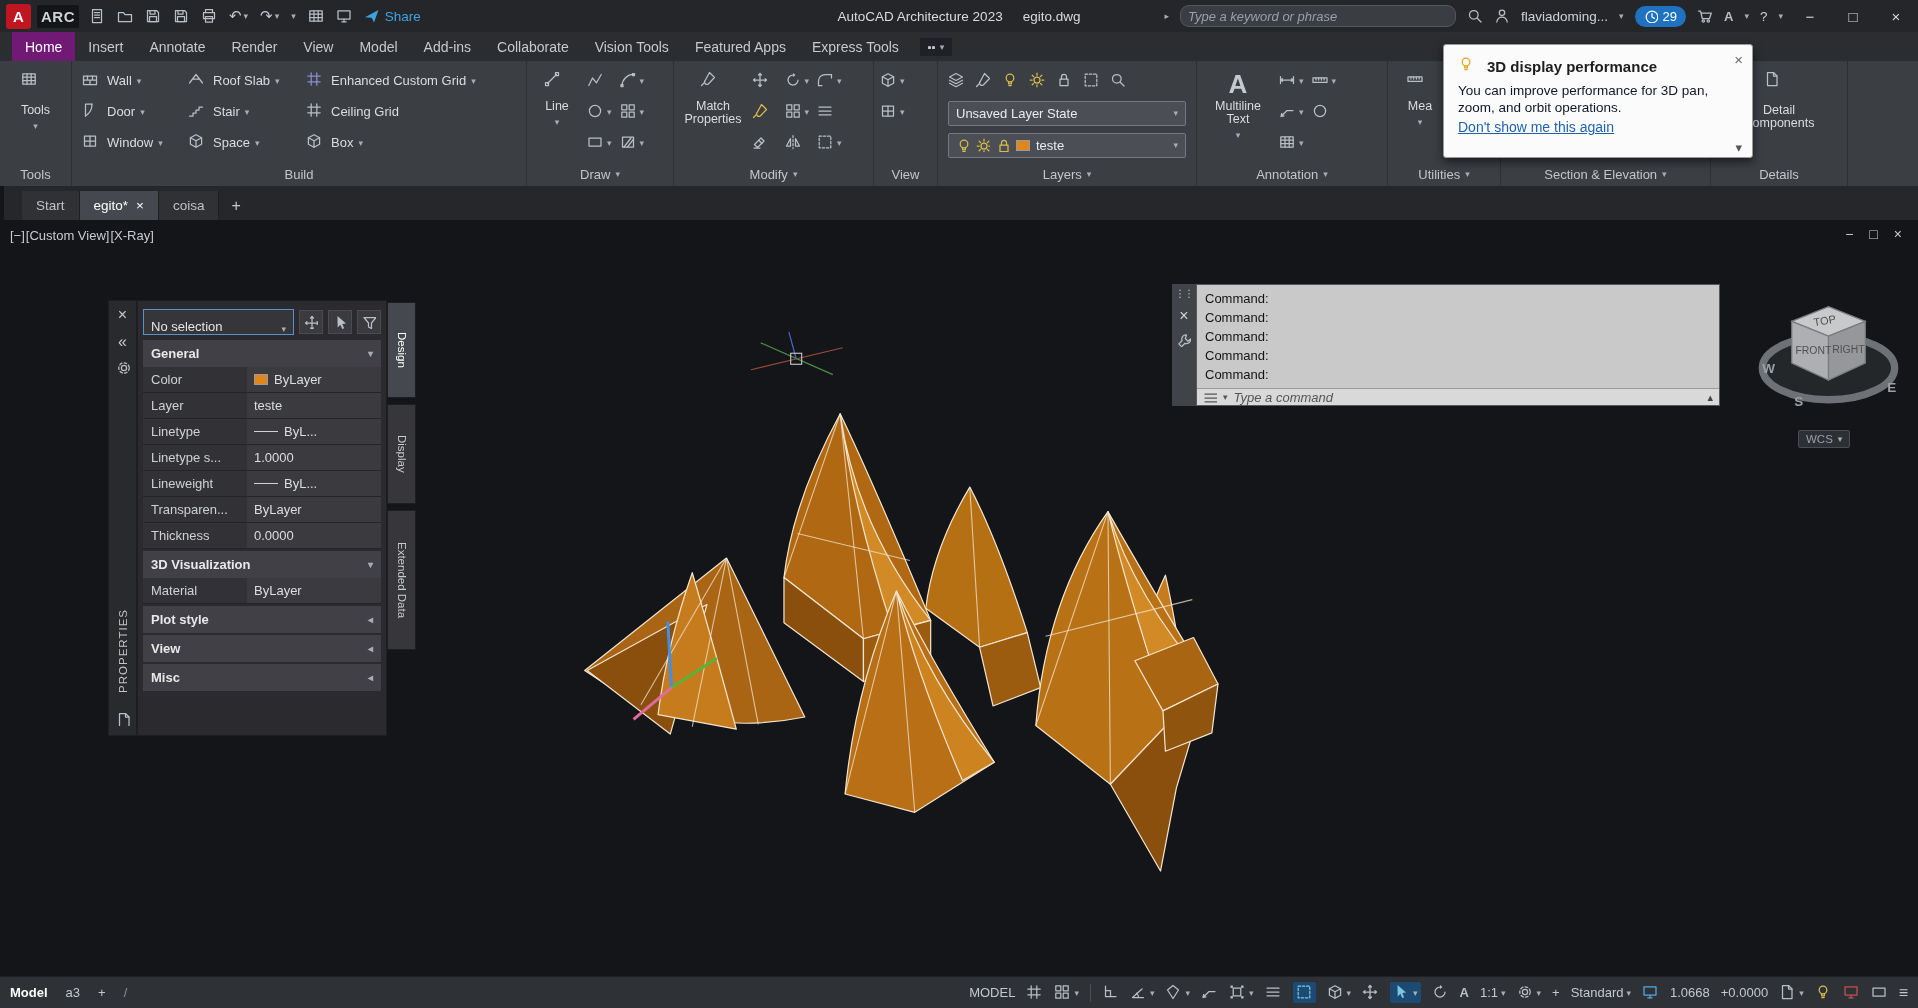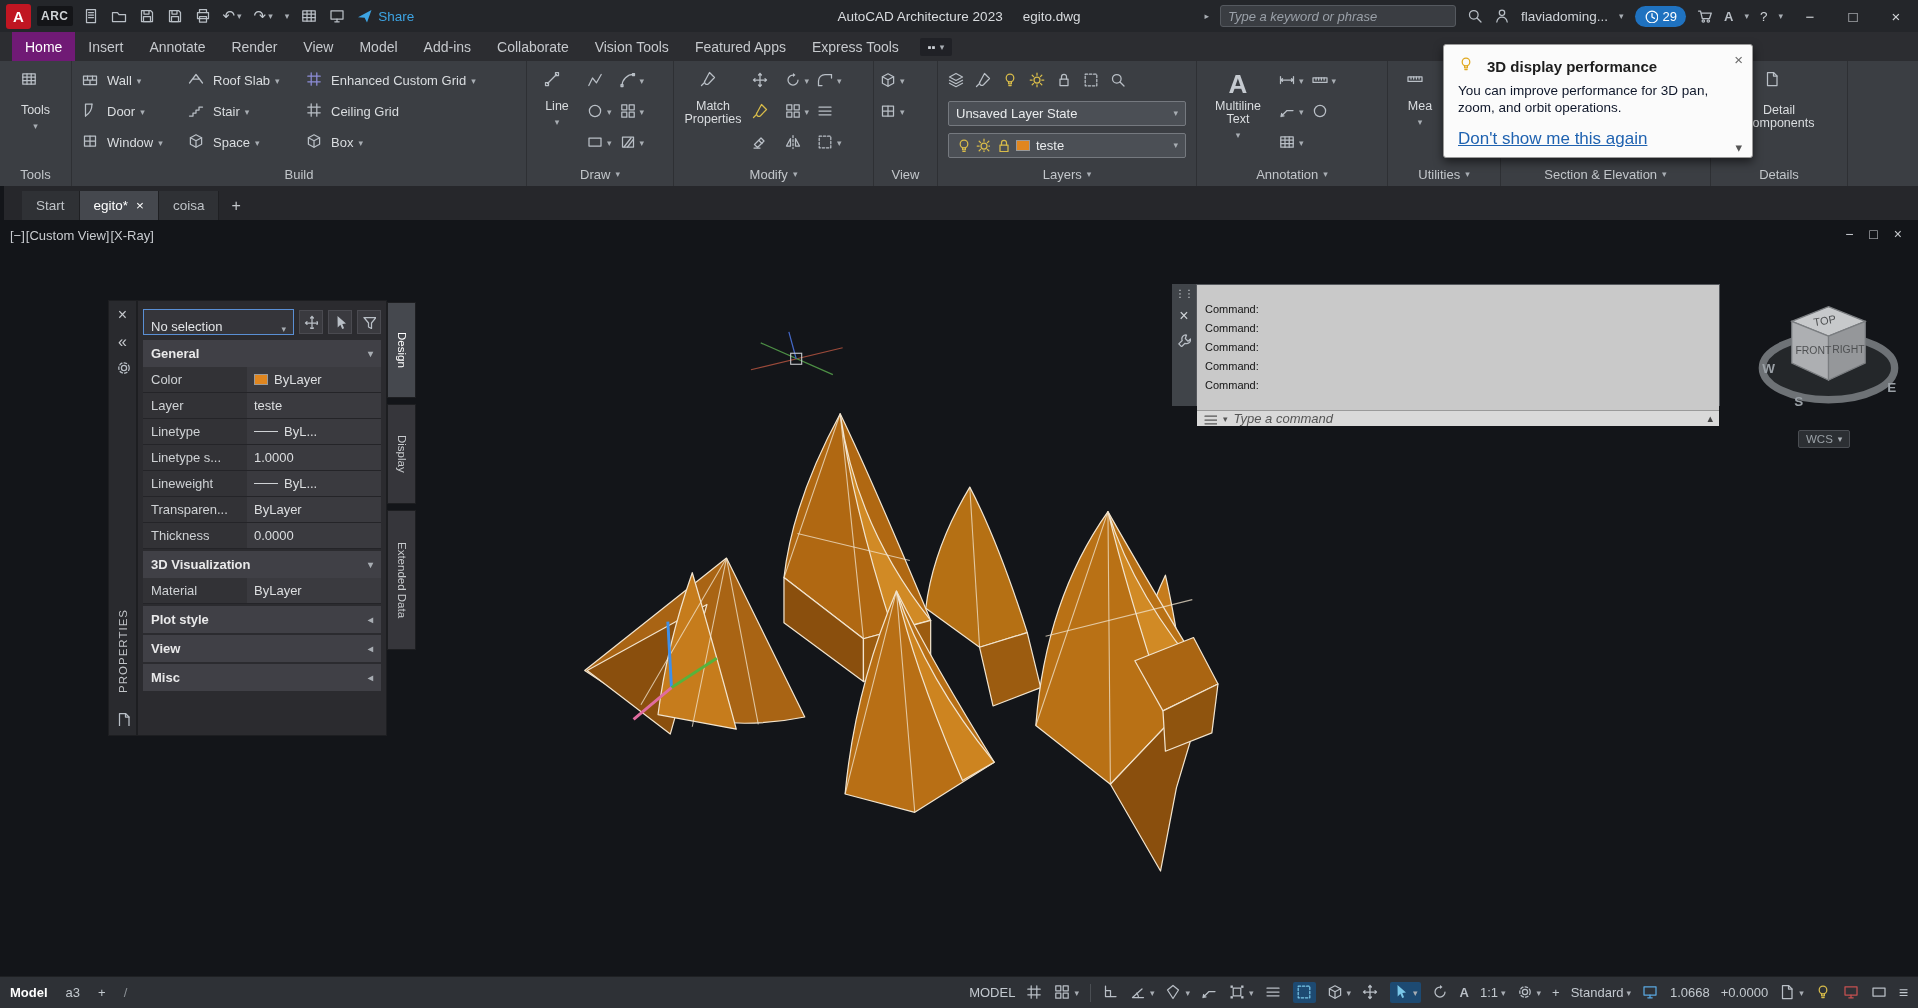--- a/index.html
+++ b/index.html
@@ -4,27 +4,27 @@
 <style>
   *{margin:0;padding:0;box-sizing:border-box;font-family:"Liberation Sans",sans-serif;}
   html,body{width:1918px;height:1008px;background:#131519;overflow:hidden;position:relative;}
   .ico{stroke:#b9bfc6;fill:none;stroke-width:1.25;stroke-linecap:round;stroke-linejoin:round;color:#b9bfc6;}
   .s14{width:14px;height:14px}.s16{width:16px;height:16px}.s18{width:18px;height:18px}
   .s20{width:20px;height:20px}.s26{width:26px;height:26px}.s30{width:30px;height:30px}
   .dd{font-size:9px;color:#a8adb3;}
   
   #titlebar{position:absolute;left:0;top:0;width:100%;height:32px;background:#24262a;display:flex;align-items:center;color:#cfd3d8;font-size:13.5px;z-index:60;}
   .appicon{width:25px;height:25px;background:#c01622;color:#fff;font-weight:bold;font-size:15px;display:flex;align-items:center;justify-content:center;border-radius:3px;margin-left:6px;}
-  .arc{background:#141518;color:#cfd3d6;font-size:12px;font-weight:bold;padding:3px 4px;border-radius:2px;letter-spacing:.5px;margin-left:6px;}
+  .arc{background:#141518;color:#cfd3d6;font-size:15px;font-weight:bold;padding:3px 4px;border-radius:2px;letter-spacing:.5px;margin-left:6px;}
   .qat{display:flex;align-items:center;gap:12px;padding:0 10px;}
   .qbtn{display:flex;align-items:center;gap:2px;color:#c3c9cf;font-size:15px;}
   .share{display:flex;align-items:center;gap:5px;color:#3da4e3;}
   #tb-title{position:absolute;left:50%;transform:translateX(-50%);display:flex;gap:20px;color:#d8dbde;}
   #tb-right{margin-left:auto;display:flex;align-items:center;gap:11px;padding-right:6px;}
-  #searchbox{width:236px;height:22px;background:#3a3d42;border:1px solid#55595f;color:#dfe2e5;font-size:13px;padding:0 7px;border-radius:3px;}
+  #searchbox{width:276px;height:22px;background:#3a3d42;border:1px solid#55595f;color:#dfe2e5;font-size:13px;padding:0 7px;border-radius:9px;}
   #searchbox::placeholder{font-style:italic;color:#9aa0a8;}
   .clockbadge{display:flex;align-items:center;gap:5px;background:#1f72c0;color:#fff;border-radius:12px;padding:3px 9px;font-size:13px;}
   .winbtn{width:32px;text-align:center;font-size:15px;color:#d4d7da;}
   
   #tabrow{position:absolute;left:0;top:32px;width:100%;height:29px;background:#2c2d31;display:flex;align-items:stretch;padding-left:12px;z-index:55;}
   .rtab{padding:0 13px;display:flex;align-items:center;color:#c6c9cd;font-size:14px;}
   .rtab.active{background:#701a75;color:#fff;}
   .tabextra{display:flex;align-items:center;gap:4px;background:#202126;color:#cfd3d8;margin-left:8px;padding:3px 8px;align-self:center;border-radius:2px;font-size:11px;}
   
   #ribbon{position:absolute;left:0;top:61px;width:100%;height:125px;background:#3b3e43;display:flex;z-index:50;}
@@ -37,21 +37,21 @@
   .gridc{display:grid;grid-auto-rows:31px;align-items:center;justify-items:start;column-gap:8px;}
   .gcell{display:flex;align-items:center;gap:2px;}
   .lrow{display:flex;align-items:center;gap:9px;height:32px;padding:0 4px;}
   .combo{flex:1;display:flex;align-items:center;gap:6px;background:#4b4f55;border:1px solid #75797f;border-radius:2px;height:25px;padding:0 7px;font-size:13px;color:#e9ebed;}
   .combo .dd{margin-left:auto;}
   .swatch{width:14px;height:11px;background:#e0861f;border:1px solid #9a9a9a;display:inline-block;}
   
   #popup{position:absolute;left:1443px;top:44px;width:310px;height:114px;background:#fbfbfb;border:1px solid #9a9a9a;border-radius:3px;box-shadow:0 4px 10px rgba(0,0,0,.55);z-index:70;padding:11px 14px;color:#222;}
   #popup .ptitle{font-size:15px;font-weight:bold;color:#1d1d1d;}
   #popup .pbodytxt{font-size:13.5px;color:#0f172a;margin-top:6px;width:262px;line-height:17px;}
-  #popup .plink{font-size:17px;color:#1f62b0;text-decoration:underline;margin-top:13px;display:inline-block;}
+  #popup .plink{font-size:14px;color:#1f62b0;text-decoration:underline;margin-top:3px;display:inline-block;}
   #popup .pclose{position:absolute;right:9px;top:6px;color:#6a6a6a;font-size:15px;}
   #popup .pchev{position:absolute;right:10px;bottom:2px;color:#555;font-size:13px;}
   
   #filetabs{position:absolute;left:4px;top:186px;width:100%;height:34px;background:#26272b;display:flex;align-items:flex-end;padding-left:18px;z-index:40;}
   .ftab{height:29px;display:flex;align-items:center;gap:8px;padding:0 14px;font-size:13.5px;color:#bfc3c7;background:#2f3135;border-right:1px solid #1f2023;}
   .ftab.active{background:#45484e;color:#fff;}
   .ftabplus{margin-left:12px;margin-bottom:5px;color:#c3c7cb;font-size:16px;}
   
   #canvas{position:absolute;left:0;top:220px;width:100%;height:756px;background:#131519;overflow:hidden;}
   #vplabel{position:absolute;left:10px;top:8px;color:#c9ccd0;font-size:13px;display:flex;gap:1px;}
@@ -71,21 +71,21 @@
   .prow .pl{background:#323236;color:#cfd2d5;display:flex;align-items:center;padding:0 8px;}
   .prow .pv{background:#3a3a3f;color:#dcdee0;display:flex;align-items:center;padding:0 7px;gap:6px;}
   .lineglyph{display:inline-block;width:24px;border-top:1.6px solid #cfd2d5;}
   #pal-tabs{width:29px;display:flex;flex-direction:column;gap:6px;padding-top:2px;}
   .paltab{writing-mode:vertical-rl;background:#36363b;border:1px solid #1d1e21;color:#c8cbce;font-size:11.5px;display:flex;align-items:center;justify-content:center;padding:10px 0;}
   .paltab.active{background:#45484e;color:#fff;}
   
   #cmdwin{position:absolute;left:1172px;top:64px;width:548px;height:122px;display:flex;z-index:20;}
   #cmd-strip{width:24px;background:#404449;display:flex;flex-direction:column;align-items:center;gap:8px;padding-top:4px;color:#cfd3d7;}
   #cmd-main{flex:1;display:flex;flex-direction:column;border:1px solid #55585d;}
-  #cmd-hist{flex:1;background:#c9c9c9;font-family:"DejaVu Sans Mono",monospace;font-size:11px;color:#141414;padding:15px 8px;line-height:19px;}
+  #cmd-hist{flex:1;background:#c9c9c9;font-family:"DejaVu Sans Mono",monospace;font-size:13px;color:#141414;padding:4px 8px;line-height:19px;}
   #cmd-inputrow{height:22px;background:#d9d9d9;border-top:1px solid #9a9a9a;display:flex;align-items:center;gap:6px;padding:0 6px;}
   #cmd-input{flex:1;border:none;background:transparent;font-size:13px;font-style:italic;color:#444;outline:none;}
   #cmd-input::placeholder{color:#555;font-style:italic;}
   
   #viewcube{position:absolute;left:1755px;top:67px;z-index:20;}
   #wcs{position:absolute;left:1798px;top:210px;background:#2c2f33;border:1px solid #4a4d52;border-radius:2px;color:#9aa0a6;font-size:11.5px;padding:2px 7px;display:flex;gap:5px;align-items:center;z-index:20;}
   
   #statusbar{position:absolute;left:0;bottom:0;width:100%;height:32px;background:#2e3136;border-top:1px solid #1e2023;display:flex;align-items:center;padding:0 10px;font-size:13px;color:#c3c9cf;z-index:60;}
   #sb-left{display:flex;align-items:center;gap:18px;}
   #sb-left .modeltab{color:#fff;font-weight:bold;}

